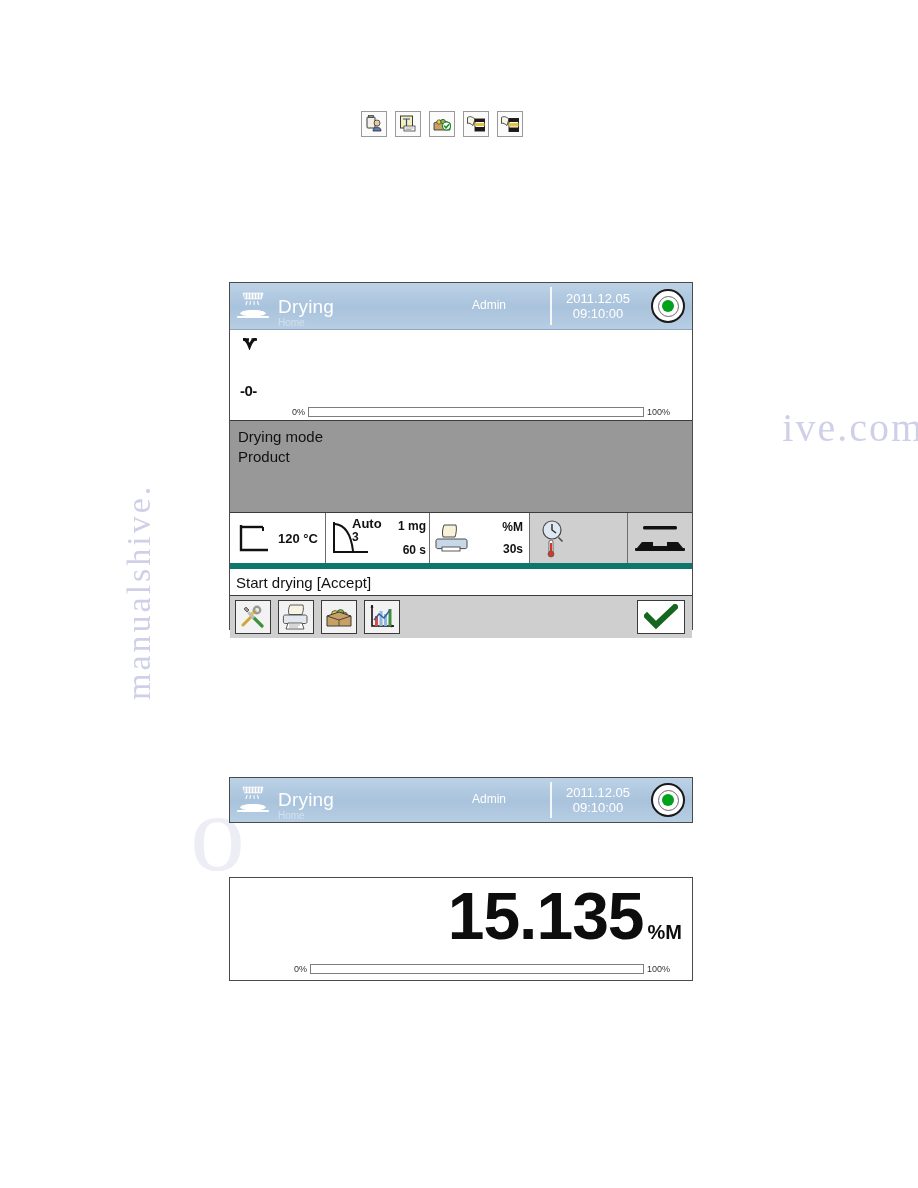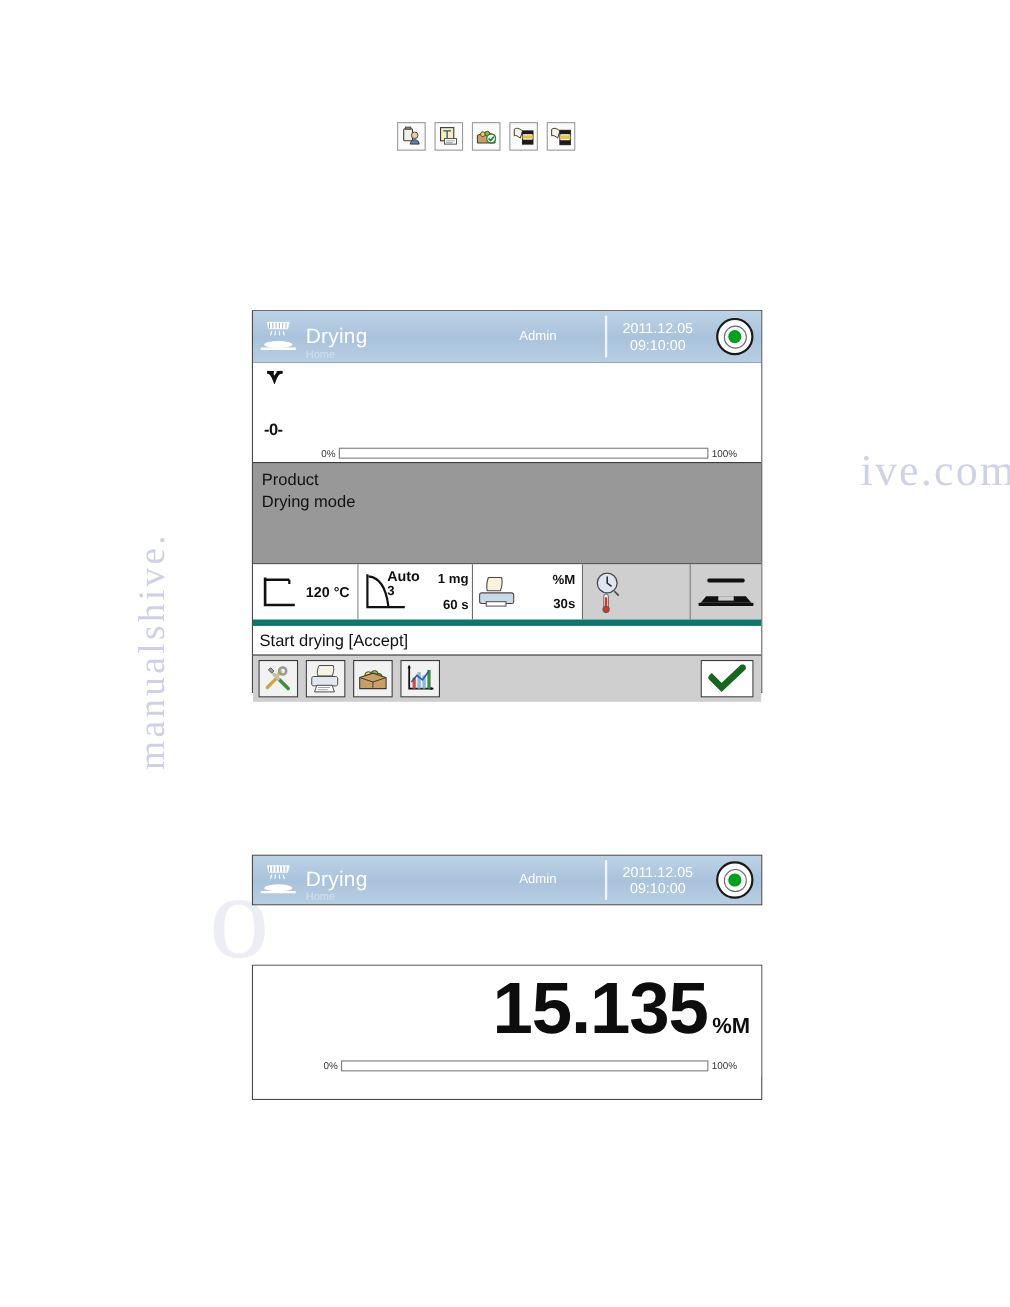--- a/index.html
+++ b/index.html
@@ -352,21 +352,21 @@
     border: 1px solid #4a4a4a;
     overflow: hidden;
   }
   #screen2-header .dev-header { height: 44px; border-bottom: none; }
 
   #screen2-display {
     position: absolute;
     left: 229px;
     top: 877px;
     width: 464px;
-    height: 123px;
+    height: 104px;
     box-sizing: border-box;
     border: 1px solid #4a4a4a;
     background: #ffffff;
   }
   #screen2-display .weigh-area {
     height: 101px;
   }
   #screen2-display .weigh-value-row {
     top: 2px;
     right: 10px;
@@ -531,22 +531,22 @@
     <div class="progress-row">
       <span class="progress-label">0%</span>
       <div class="progress-track">
         <div class="progress-fill" style="width:0%"></div>
       </div>
       <span class="progress-label">100%</span>
     </div>
   </div>
 
   <div class="gray-panel">
+    <div class="gray-line">Drying mode</div>
     <div class="gray-line">Product</div>
-    <div class="gray-line">Drying mode</div>
   </div>
 
   <div class="param-strip">
 
     <div class="param-cell cell-temp">
       <svg width="34" height="34" viewBox="0 0 34 34">
         <path d="M5 4v25h27" fill="none" stroke="#111111" stroke-width="2.4"></path>
         <path d="M5 6h22" fill="none" stroke="#111111" stroke-width="2.4"></path>
         <path d="M27 6v4" fill="none" stroke="#111111" stroke-width="2"></path>
       </svg>

